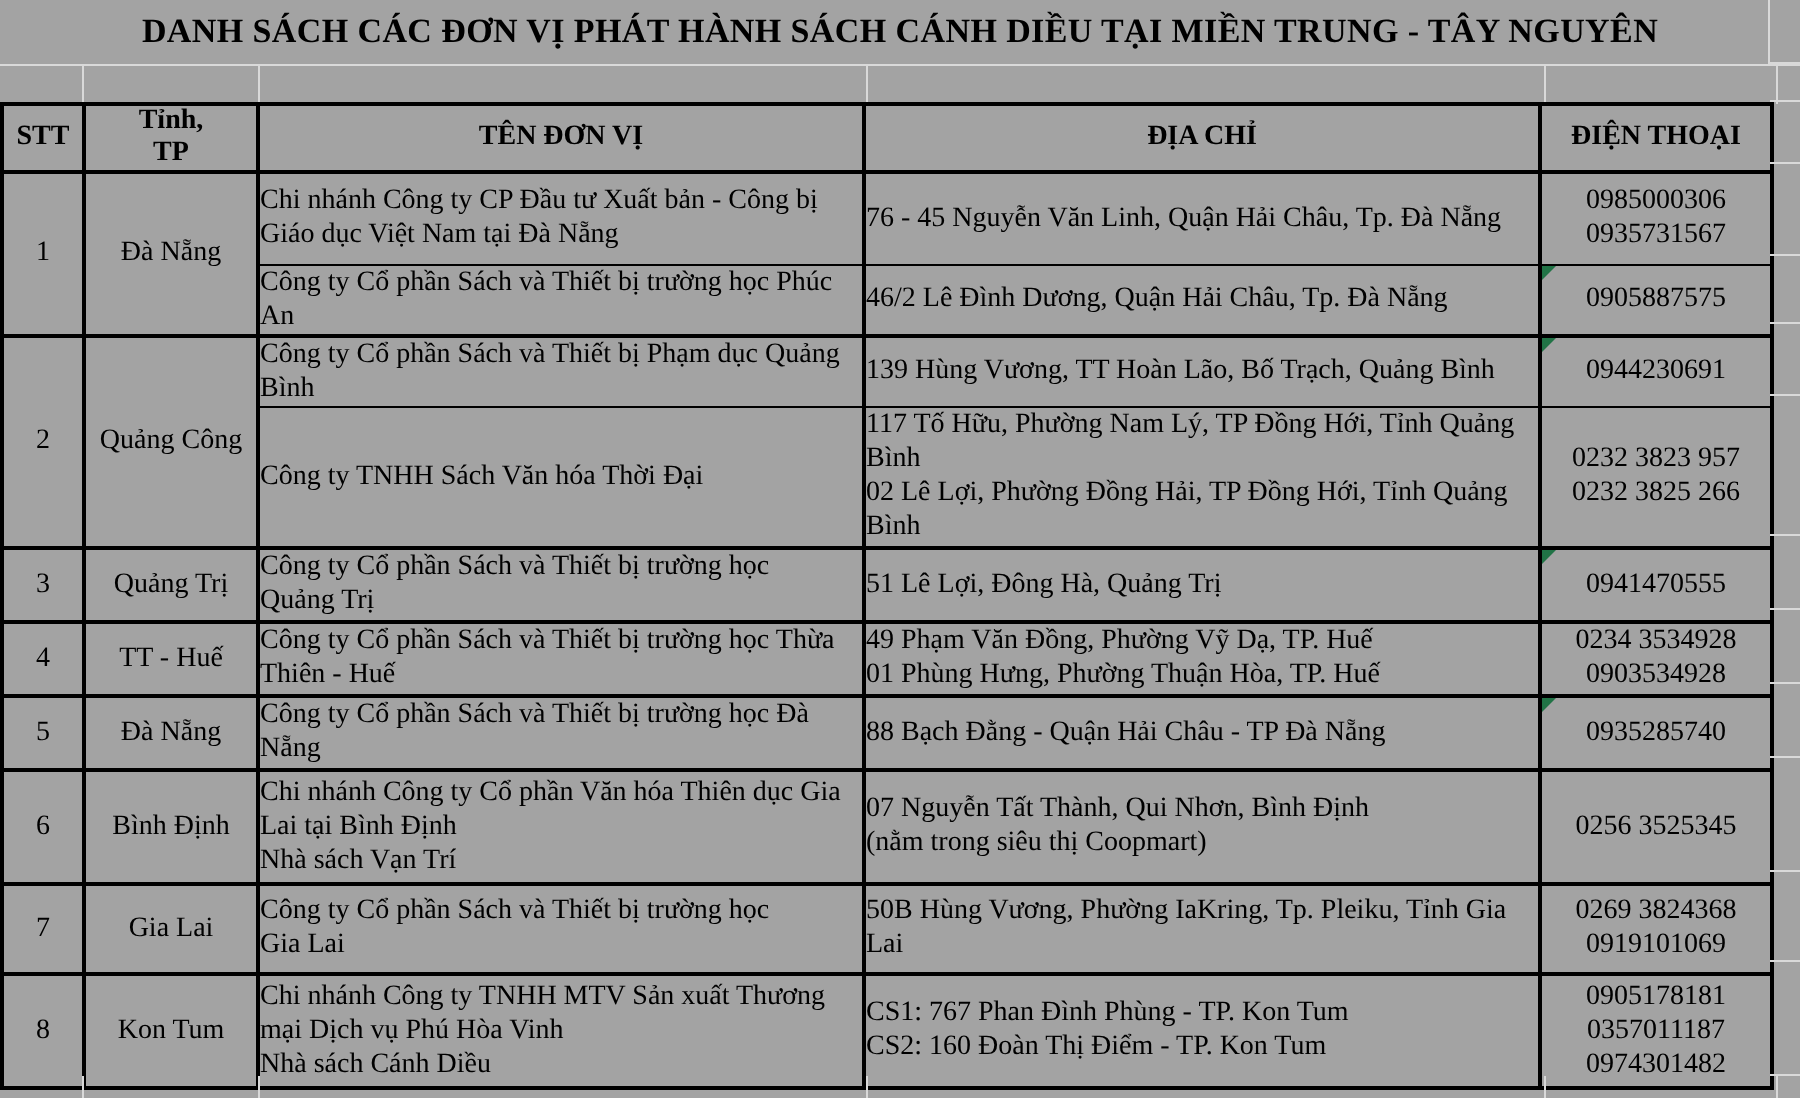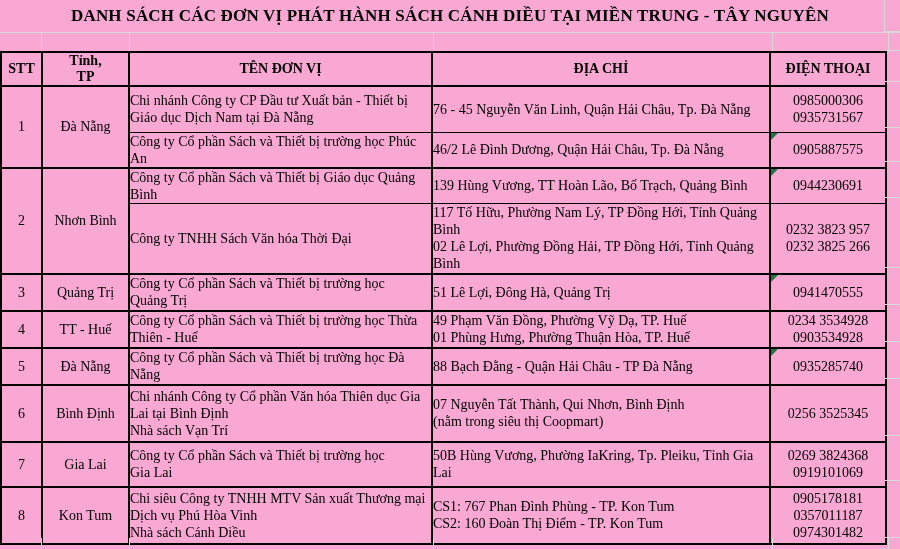--- a/index.html
+++ b/index.html
@@ -1,17 +1,17 @@
 <!DOCTYPE html>
 <html><head>
 <meta charset="utf-8">
 <style>
   html,body{margin:0;padding:0;background:#ffffff;}
   #app{
-    position:relative;width:900px;height:549px;background:#f9a8d4;overflow:hidden;
+    position:relative;width:900px;height:549px;background:#a3a3a3;overflow:hidden;
     font-family:"Liberation Serif","DejaVu Serif",serif;color:#000;
   }
   
   .title-row{
     position:absolute;top:0;left:0;width:900px;height:32px;
     display:flex;align-items:center;justify-content:center;
     font-size:17px;font-weight:bold;letter-spacing:.2px;white-space:nowrap;
   }
   
   .grid-row{position:absolute;left:0;width:900px;display:flex;}
@@ -82,34 +82,34 @@
 TP</th>
         <th>TÊN ĐƠN VỊ</th>
         <th>ĐỊA CHỈ</th>
         <th>ĐIỆN THOẠI</th>
       </tr>
     </thead>
     <tbody>
         <tr class="group-start" style="height: 46px;">
           <td class="cell-center" rowspan="2">1</td>
           <td class="cell-center" rowspan="2">Đà Nẵng</td>
-          <td class="cell-left">Chi nhánh Công ty CP Đầu tư Xuất bản - Thiết bị Giáo dục Dịch Nam tại Đà Nẵng</td>
+          <td class="cell-left">Chi nhánh Công ty CP Đầu tư Xuất bản - Công bị Giáo dục Việt Nam tại Đà Nẵng</td>
           <td class="cell-left">76 - 45 Nguyễn Văn Linh, Quận Hải Châu, Tp. Đà Nẵng</td>
           <td class="cell-center phone-cell">0985000306
 0935731567</td>
         </tr>
         <tr class="sub-row" style="height: 34px;">
           <td class="cell-left">Công ty Cổ phần Sách và Thiết bị trường học Phúc An</td>
           <td class="cell-left">46/2 Lê Đình Dương, Quận Hải Châu, Tp. Đà Nẵng</td>
           <td class="cell-center phone-cell"><span class="err-tri"></span>0905887575</td>
         </tr>
         <tr class="group-start" style="height: 36px;">
           <td class="cell-center" rowspan="2">2</td>
-          <td class="cell-center" rowspan="2">Nhơn Bình</td>
-          <td class="cell-left">Công ty Cổ phần Sách và Thiết bị Giáo dục Quảng Bình</td>
+          <td class="cell-center" rowspan="2">Quảng Công</td>
+          <td class="cell-left">Công ty Cổ phần Sách và Thiết bị Phạm dục Quảng Bình</td>
           <td class="cell-left">139 Hùng Vương, TT Hoàn Lão, Bố Trạch, Quảng Bình</td>
           <td class="cell-center phone-cell"><span class="err-tri"></span>0944230691</td>
         </tr>
         <tr class="sub-row" style="height: 70px;">
           <td class="cell-left">Công ty TNHH Sách Văn hóa Thời Đại</td>
           <td class="cell-left">117 Tố Hữu, Phường Nam Lý, TP Đồng Hới, Tỉnh Quảng Bình
 02 Lê Lợi, Phường Đồng Hải, TP Đồng Hới, Tỉnh Quảng Bình</td>
           <td class="cell-center phone-cell">0232 3823 957
 0232 3825 266</td>
         </tr>
@@ -151,21 +151,21 @@
           <td class="cell-center" rowspan="1">Gia Lai</td>
           <td class="cell-left">Công ty Cổ phần Sách và Thiết bị trường học
 Gia Lai</td>
           <td class="cell-left">50B Hùng Vương, Phường IaKring, Tp. Pleiku, Tỉnh Gia Lai</td>
           <td class="cell-center phone-cell">0269 3824368
 0919101069</td>
         </tr>
         <tr class="group-start" style="height: 57px;">
           <td class="cell-center" rowspan="1">8</td>
           <td class="cell-center" rowspan="1">Kon Tum</td>
-          <td class="cell-left">Chi siêu Công ty TNHH MTV Sản xuất Thương mại Dịch vụ Phú Hòa Vinh
+          <td class="cell-left">Chi nhánh Công ty TNHH MTV Sản xuất Thương mại Dịch vụ Phú Hòa Vinh
 Nhà sách Cánh Diều</td>
           <td class="cell-left">CS1: 767 Phan Đình Phùng - TP. Kon Tum
 CS2: 160 Đoàn Thị Điểm - TP. Kon Tum</td>
           <td class="cell-center phone-cell">0905178181
 0357011187
 0974301482</td>
         </tr>
       </tbody>
   </table>
 

